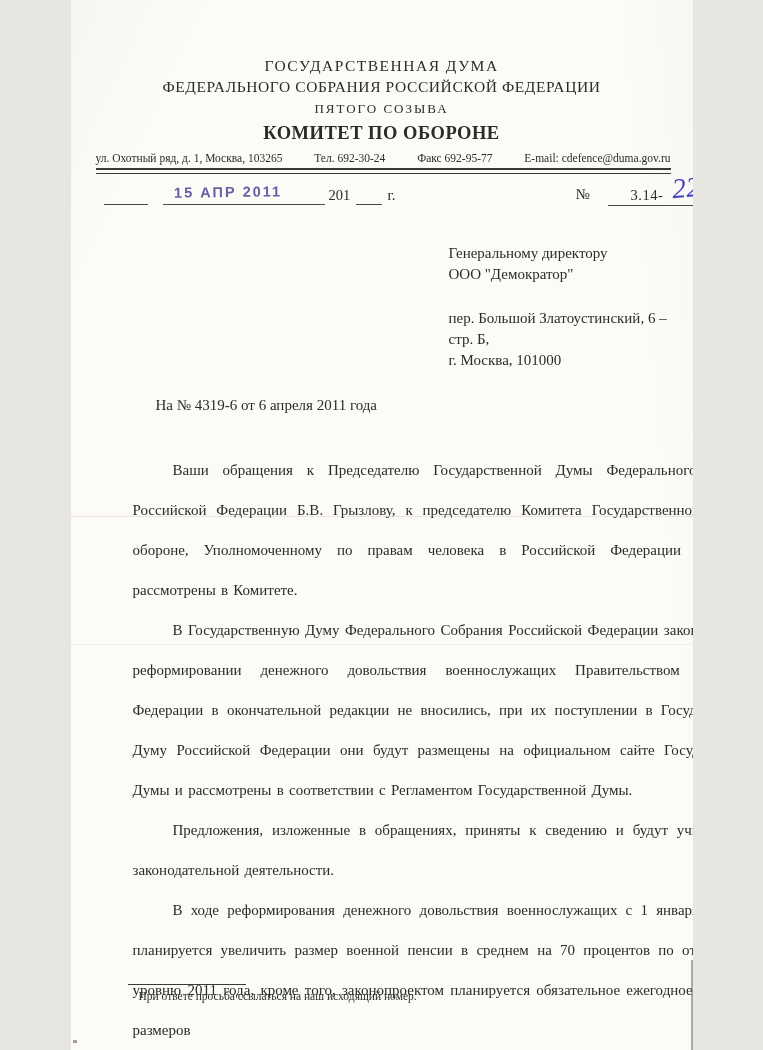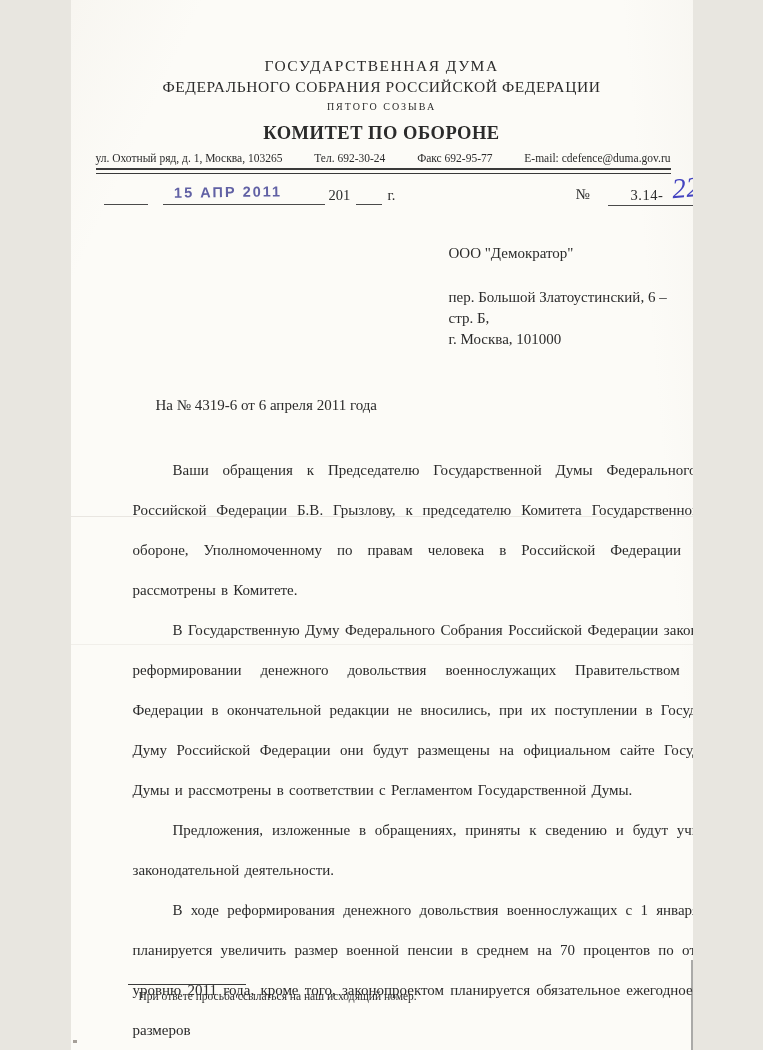--- a/index.html
+++ b/index.html
@@ -13,21 +13,21 @@
       #fcfbf7;
     overflow:hidden;
     font-family:"Liberation Serif", serif;
     color:var(--ink,#2b2b2b);
   }
   .abs{position:absolute;}
   .center{left:0;right:0;text-align:center;}
   
   .org1{top:57px;font-size:15.5px;letter-spacing:1.5px;}
   .org2{top:78px;font-size:15.5px;letter-spacing:.6px;font-family:Liberation Serif, serif;}
-  .org3{top:101px;font-size:10px;letter-spacing:2px;}
+  .org3{top:101px;font-size:13px;letter-spacing:2px;}
   .committee{top:123px;font-size:18.5px;font-weight:bold;letter-spacing:.5px;}
   .contact-row{
     top:152px;left:25px;right:22px;
     display:flex;justify-content:space-between;align-items:baseline;
     font-size:11.5px;
   }
   .double-rule{
     top:168px;left:25px;right:22px;height:3px;
     border-top:2px solid #3a3a3a;border-bottom:1px solid #3a3a3a;
   }
@@ -104,20 +104,21 @@
   <div class="abs year-unit">г.</div>
 
   <div class="abs no-sign">№</div>
   <div class="abs u no-line"></div>
   <div class="abs no-printed">3.14-</div>
   <div class="abs hw hw-a">22</div>
   <div class="abs hw hw-slash">/</div>
   <div class="abs hw hw-b">608</div>
 
   <div class="abs recipient">
+    <div>Генеральному директору</div>
     <div>ООО "Демократор"</div>
     <div class="addr">пер. Большой Златоустинский, 6 – стр. Б,</div>
     <div>г. Москва, 101000</div>
   </div>
 
   <div class="abs ref-line">На № 4319-6 от 6 апреля 2011 года</div>
 
   <div class="abs body-text">
     <p>Ваши обращения к Председателю Государственной Думы Федерального Собрания Российской Федерации Б.В. Грызлову, к председателю Комитета Государственной Думы по обороне, Уполномоченному по правам человека в Российской Федерации В.П.Лукину рассмотрены в Комитете.</p>
     <p>В Государственную Думу Федерального Собрания Российской Федерации законопроекты о реформировании денежного довольствия военнослужащих Правительством Российской Федерации в окончательной редакции не вносились, при их поступлении в Государственную Думу Российской Федерации они будут размещены на официальном сайте Государственной Думы и рассмотрены в соответствии с Регламентом Государственной Думы.</p>

